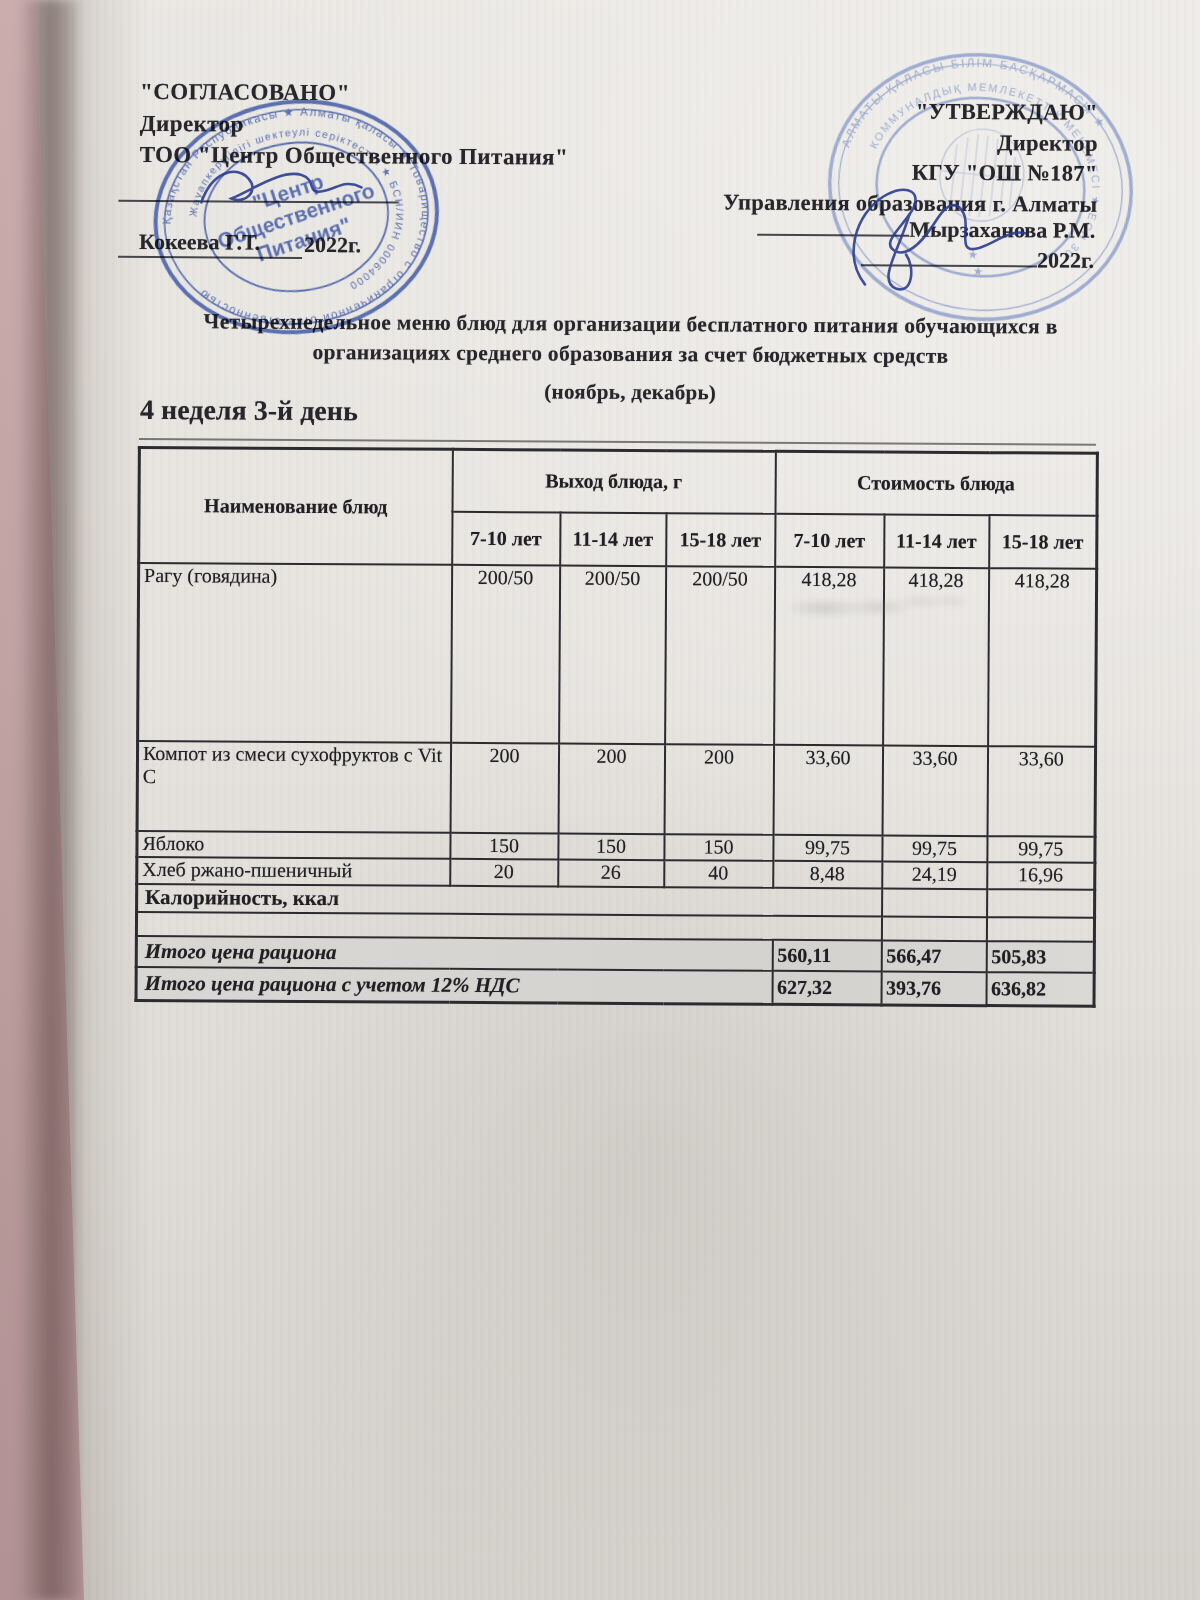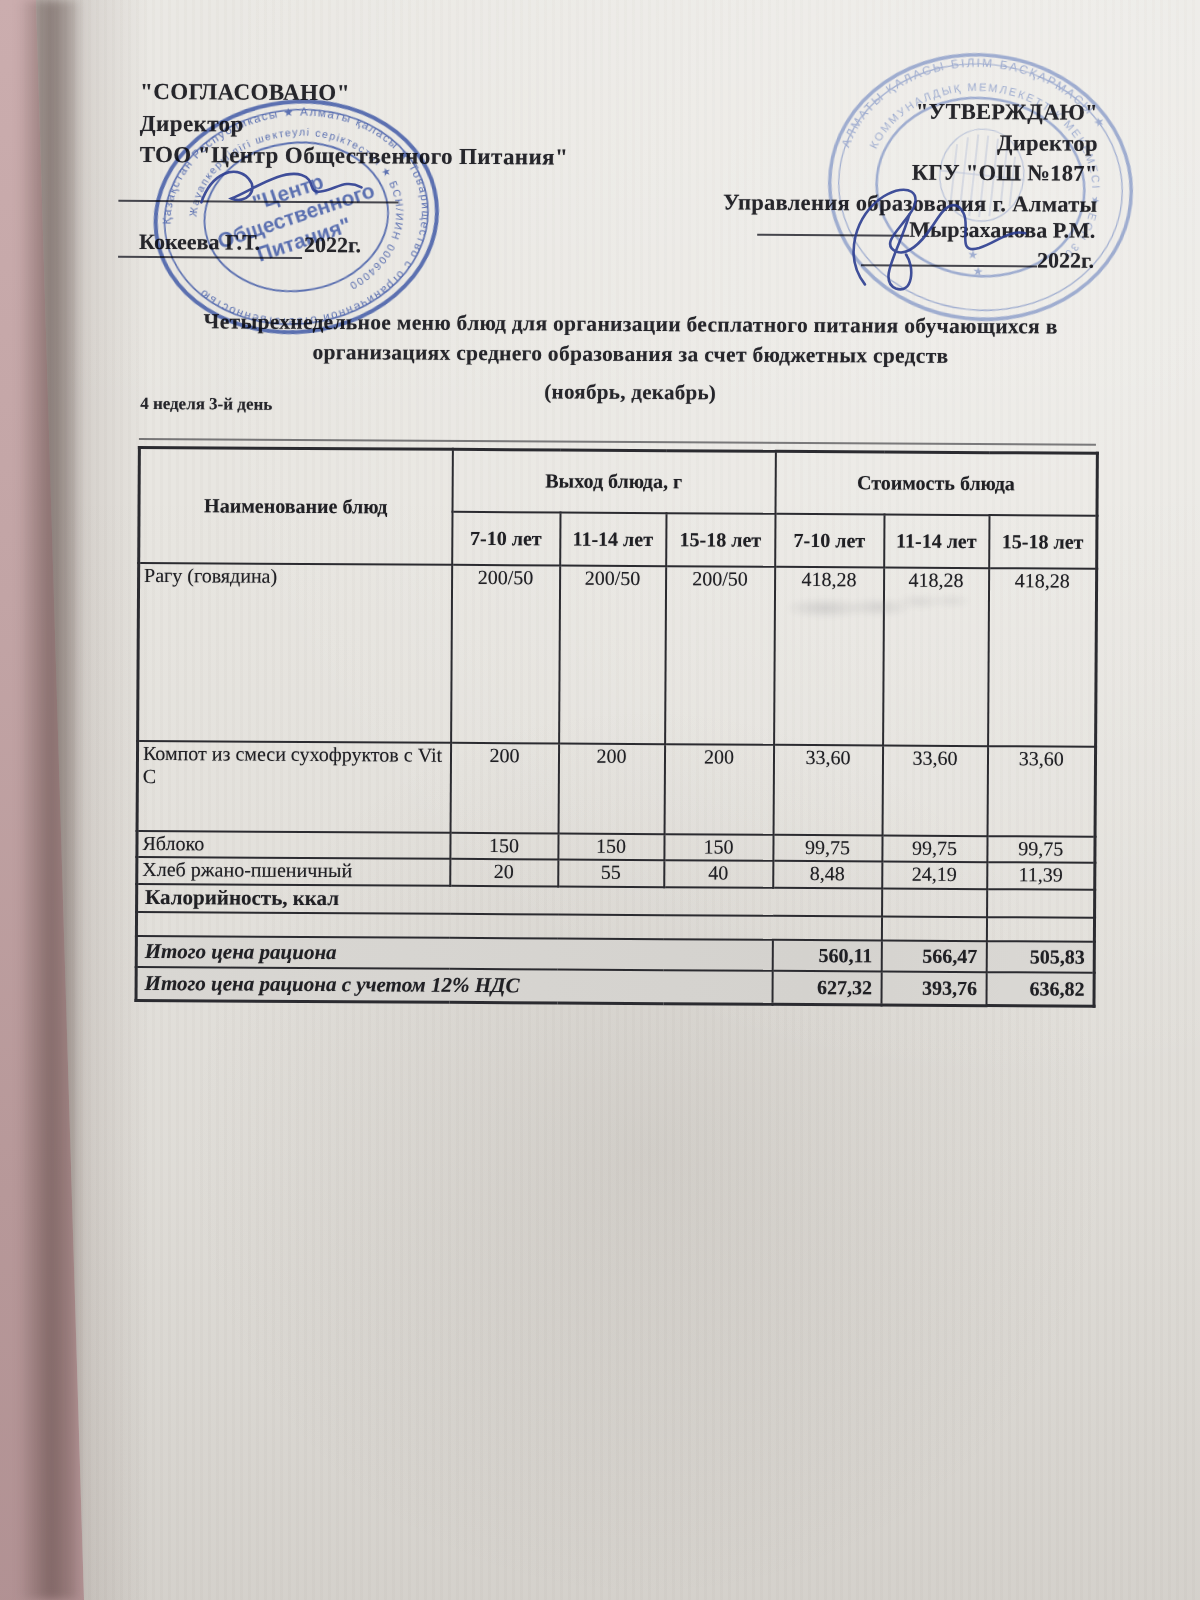--- a/index.html
+++ b/index.html
@@ -25,21 +25,21 @@
   .content{position:absolute;inset:0;transform:rotate(.35deg);transform-origin:150px 430px;color:#26262b;}
   .txt{text-shadow:0 0 1px rgba(60,60,66,.45);}
   .left-approval{position:absolute;left:138px;top:76px;font-weight:700;font-size:23px;line-height:31.5px;letter-spacing:.4px;}
   .right-approval{position:absolute;left:560px;right:104px;top:92px;text-align:right;font-weight:700;font-size:22.5px;line-height:30.5px;letter-spacing:.3px;}
   .sig-line{position:absolute;border-bottom:2.2px solid #45454c;height:0;}
   .abs-bold{position:absolute;font-weight:700;font-size:22px;}
   .name-row{position:absolute;font-weight:700;font-size:22px;white-space:nowrap;}
   .uline{display:inline-block;border-bottom:2.2px solid #45454c;height:20px;vertical-align:baseline;}
   .doc-title{position:absolute;left:150px;right:90px;top:306px;text-align:center;font-weight:700;font-size:21.5px;line-height:30px;letter-spacing:.3px;}
   .doc-subtitle{margin-top:8px;font-size:21px;}
-  .week-day{position:absolute;left:140px;top:394px;font-weight:700;font-size:17px;}
+  .week-day{position:absolute;left:140px;top:394px;font-weight:700;font-size:28px;}
   .top-line{position:absolute;left:139px;top:438px;width:957px;height:1.5px;background:rgba(45,45,50,.6);}
   table.menu{
     position:absolute;left:138px;top:446px;width:958px;
     border-collapse:collapse;table-layout:fixed;
     font-size:20px;color:#202024;
   }
   table.menu td, table.menu th{border:2px solid #2b2b30;padding:0 4px;overflow:hidden;}
   table.menu{border:3px solid #2b2b30;}
   thead tr.h1{height:62px;}
   thead tr.h2{height:53px;}
@@ -48,21 +48,21 @@
   td.num-cell{text-align:center;vertical-align:top;padding-top:3px;}
   tbody tr.row-0{height:178px;}
   tbody tr.row-1{height:90px;}
   tbody tr.row-2{height:26px;}
   tbody tr.row-3{height:27px;}
   tr.calories-row{height:28px;}
   tr.calories-row td.label{font-weight:700;font-size:21px;padding-left:7px;}
   tr.blank-row{height:24px;}
   tr.total-row{height:31px;background:linear-gradient(to right,#d9d7d3 0%,#d4d2ce 70%,#dbd9d5 100%);}
   tr.total-row td.label{font-weight:700;font-style:italic;font-size:21px;padding-left:7px;vertical-align:middle;}
-  tr.total-row td.val{font-weight:700;text-align:right;padding-right:8px;vertical-align:middle;}
+  tr.total-row td.val{font-weight:700;text-align:left;padding-right:8px;vertical-align:middle;}
   tr.total-row.nds{height:34px;}
   .stamp{position:absolute;mix-blend-mode:multiply;}
   .smudge{position:absolute;opacity:.20;filter:blur(2.5px);background:
      radial-gradient(50% 60% at 30% 50%, #6a6a72, transparent 70%),
      radial-gradient(40% 55% at 75% 45%, #7a7a80, transparent 70%);}
 </style>
 </head>
 <body>
 
 <div class="paper"></div>
@@ -150,25 +150,25 @@
           <td class="num-cell">150</td>
           <td class="num-cell">150</td>
           <td class="num-cell">150</td>
           <td class="num-cell">99,75</td>
           <td class="num-cell">99,75</td>
           <td class="num-cell">99,75</td>
         </tr>
         <tr class="row-3">
           <td class="name-cell">Хлеб ржано-пшеничный</td>
           <td class="num-cell">20</td>
-          <td class="num-cell">55</td>
+          <td class="num-cell">26</td>
           <td class="num-cell">40</td>
           <td class="num-cell">8,48</td>
           <td class="num-cell">24,19</td>
-          <td class="num-cell">11,39</td>
+          <td class="num-cell">16,96</td>
         </tr>
       </tbody>
     <tbody>
       <tr class="calories-row">
         <td colspan="5" class="label">Калорийность, ккал</td>
         <td></td>
         <td></td>
       </tr>
       <tr class="blank-row">
         <td colspan="5"></td>

